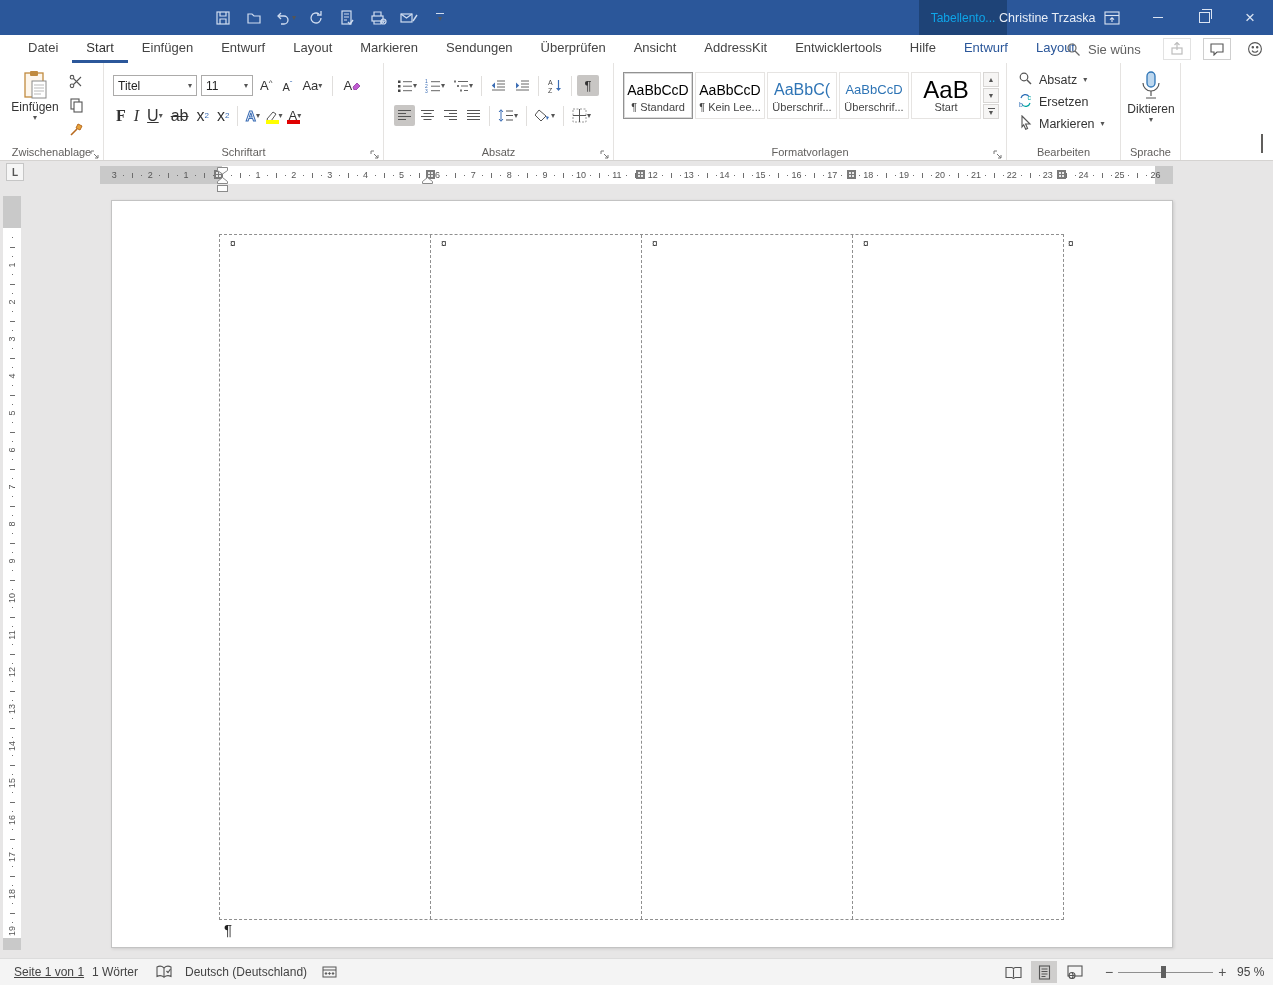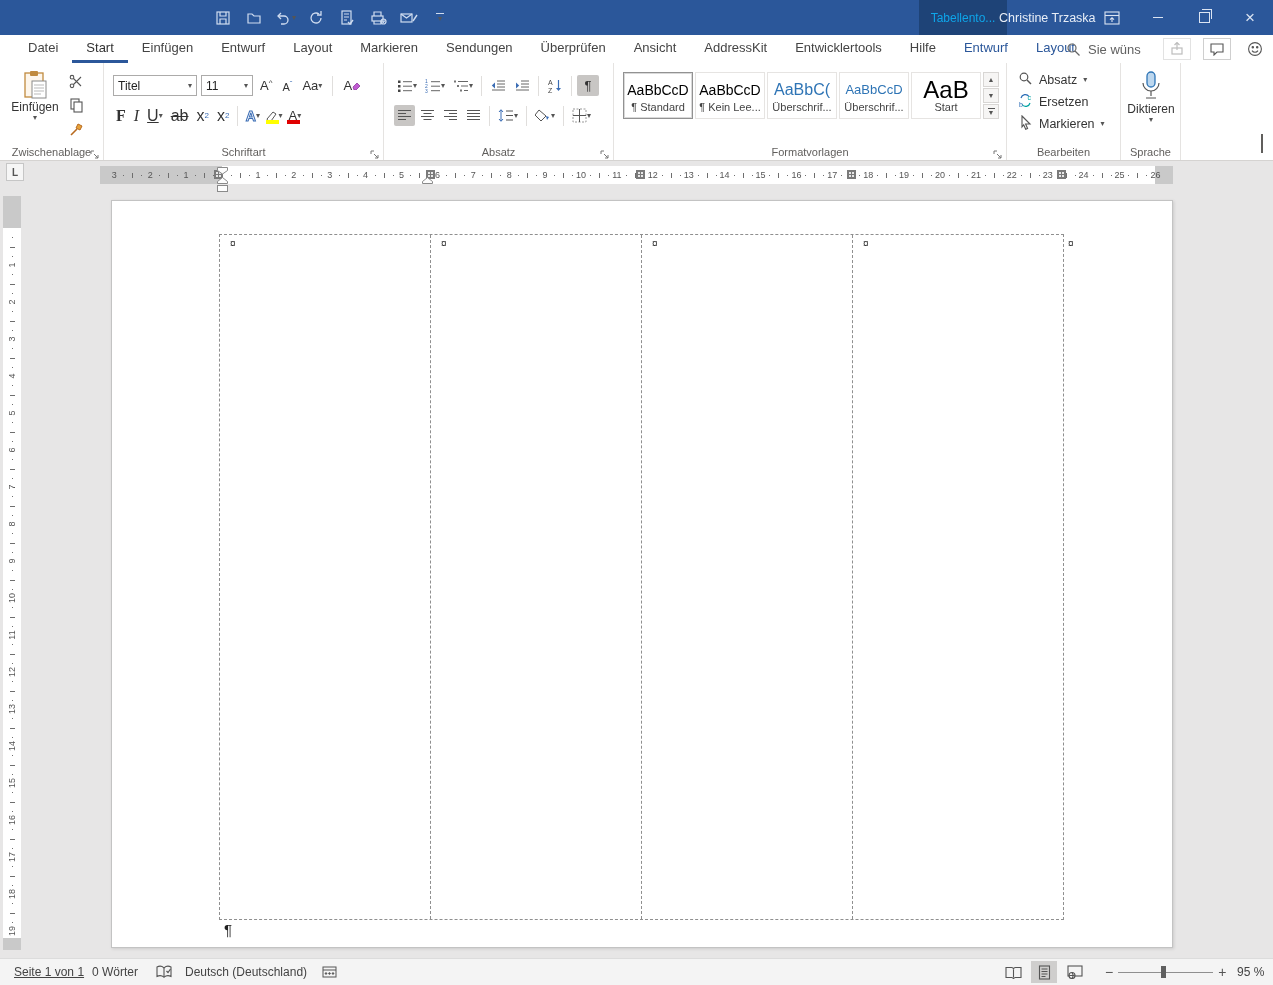--- a/index.html
+++ b/index.html
@@ -634,21 +634,21 @@
         <div class="cell"><span>¤</span></div>
         <div class="cell"><span>¤</span></div>
       </div>
     <span class="rowend">¤</span>
     <span class="pilcrow">¶</span>
   </div>
 </div>
 
 <div class="statusbar">
   <span class="sitem" style="left:14px;text-decoration:underline;">Seite 1 von 1</span>
-  <span class="sitem" style="left:92px;">0 Wörter</span>
+  <span class="sitem" style="left:92px;">1 Wörter</span>
   <span class="sitem" style="left:156px;">
     <svg width="16" height="14" viewBox="0 0 16 14" fill="none" stroke="#555" stroke-width="1.1">
         <path d="M1 2c2.3-1.2 4.7-1.2 7 .8 2.3-2 4.7-2 7-.8v9.4c-2.3-1.2-4.7-1.2-7 .8-2.3-2-4.7-2-7-.8z"></path>
         <path d="M8 2.8v9.4"></path>
         <path d="M10.5 6l1.5 1.5L14.5 4" stroke-width="1.2"></path>
       </svg>
     </span>
   <span class="sitem" style="left:185px;">Deutsch (Deutschland)</span>
   <span class="sitem" style="left:322px;">
     <svg width="15" height="12" viewBox="0 0 15 12" fill="none" stroke="#555">

